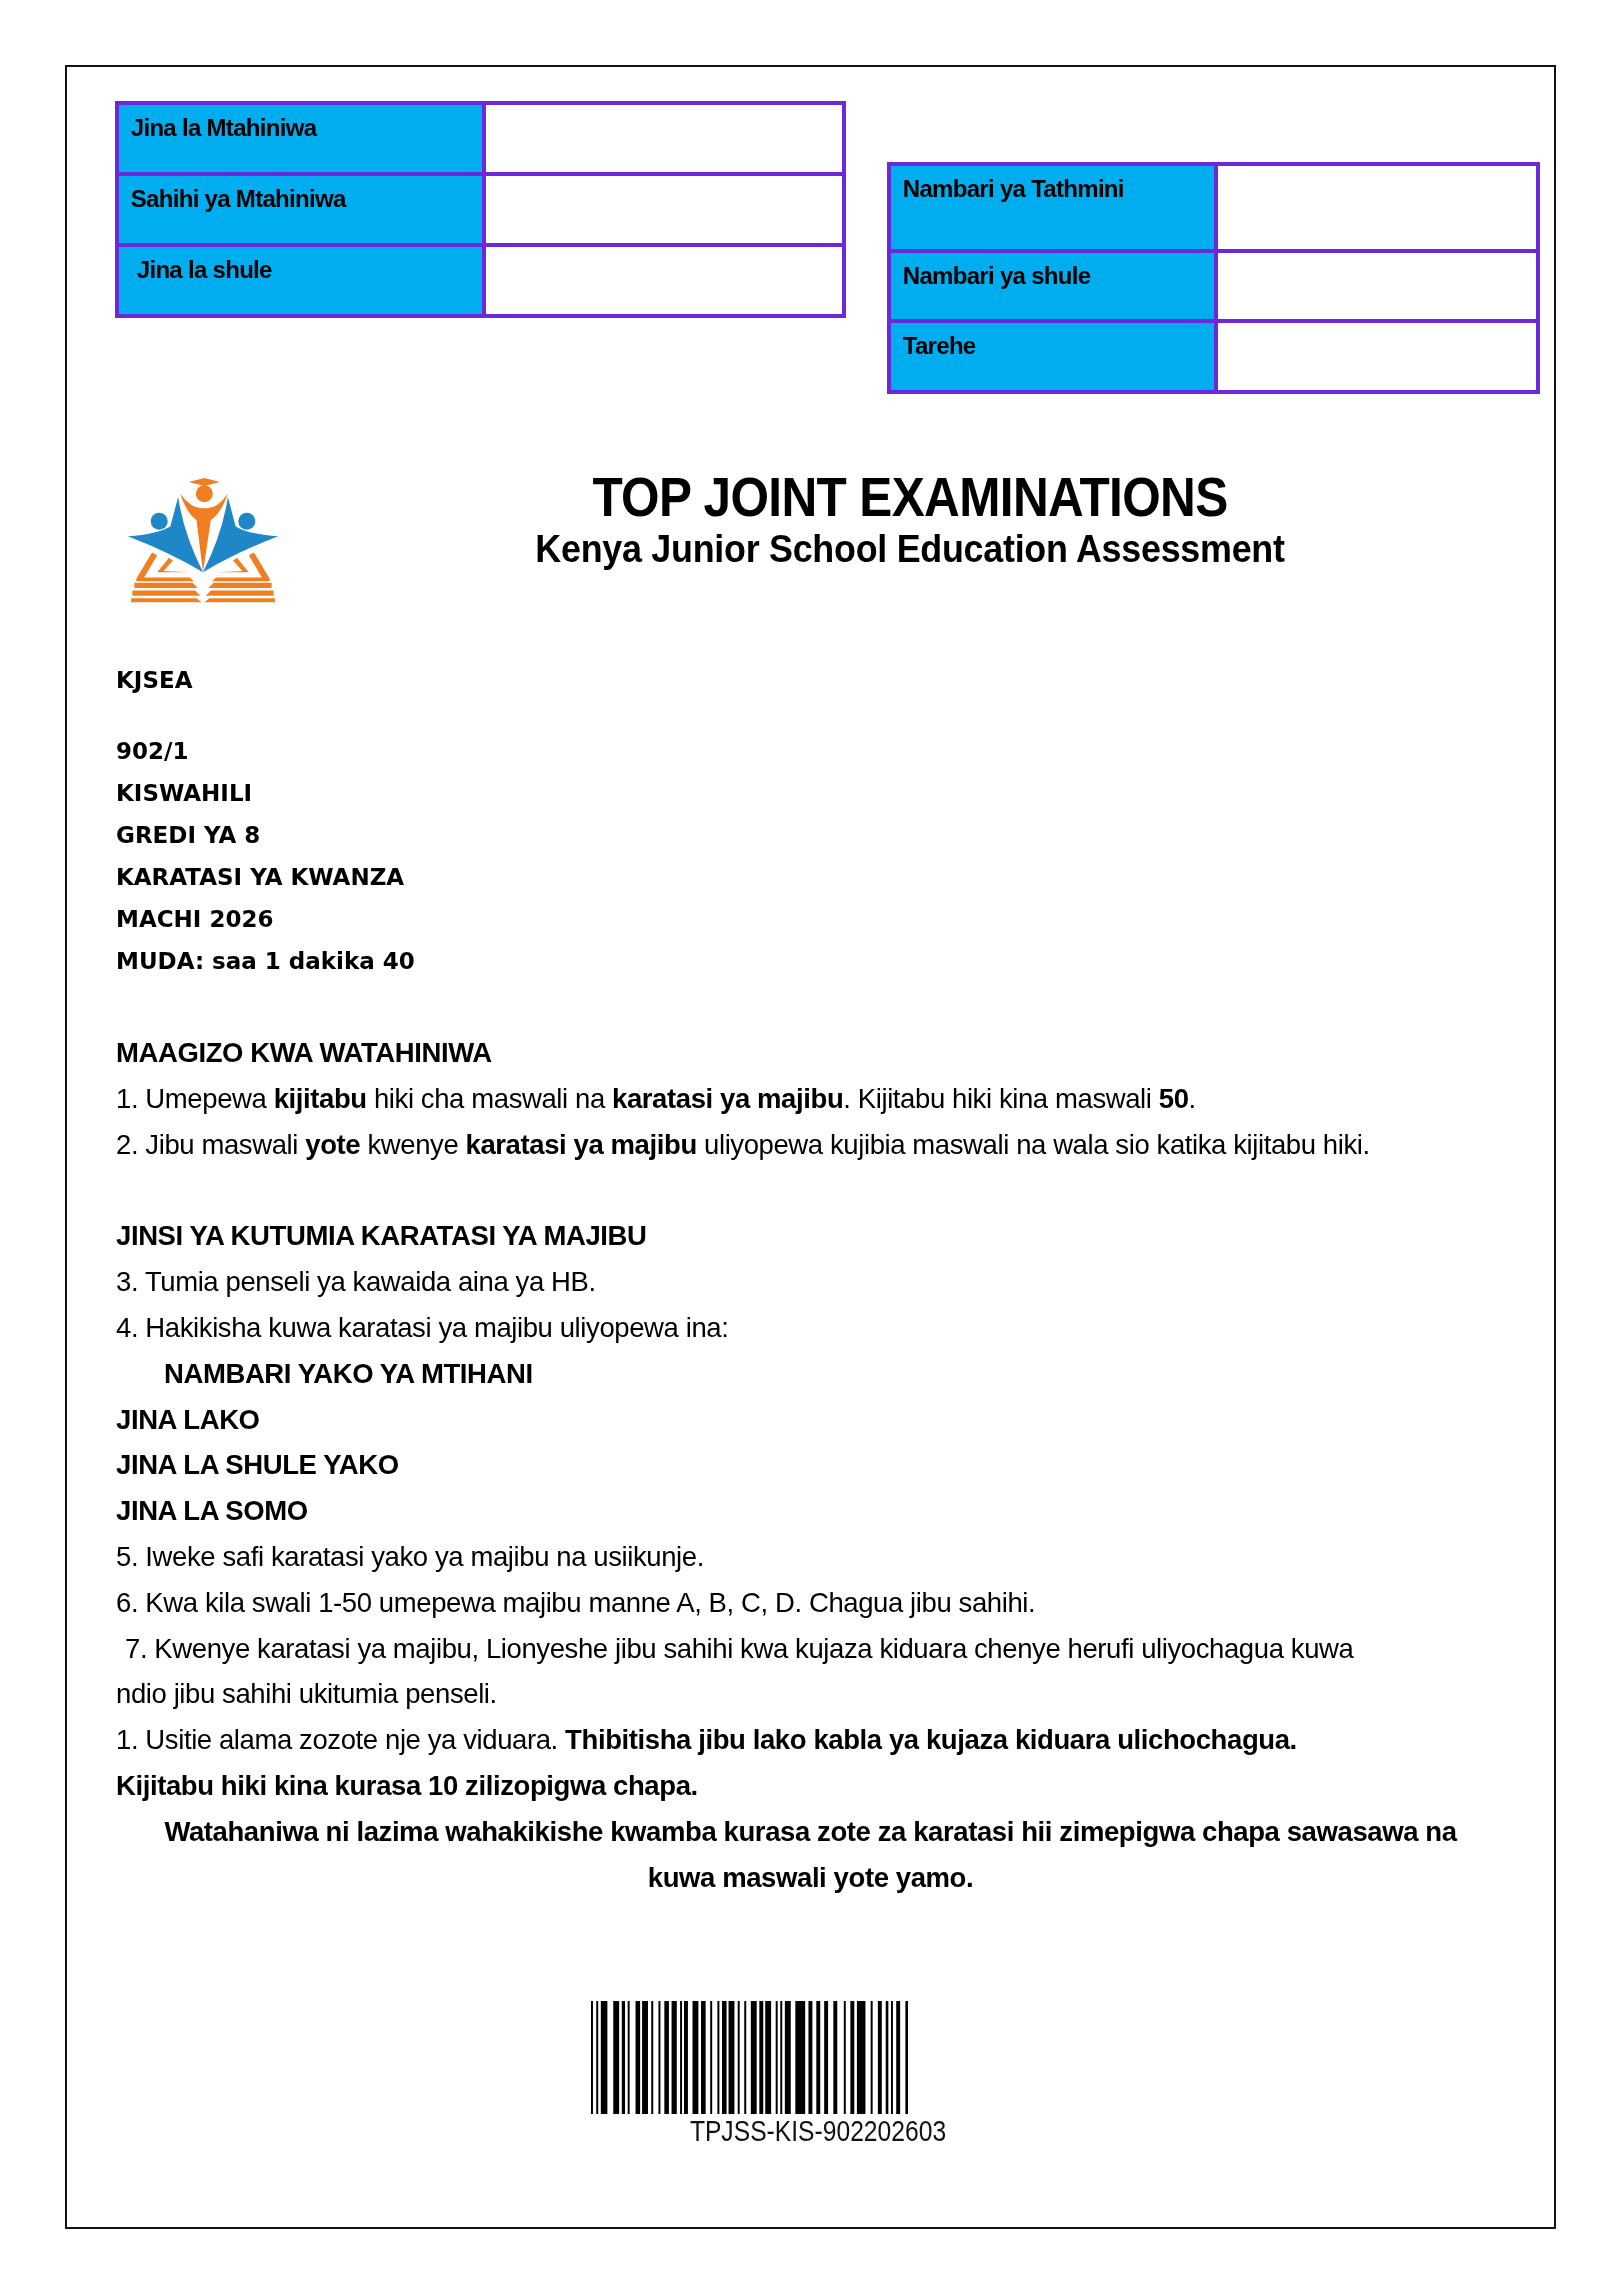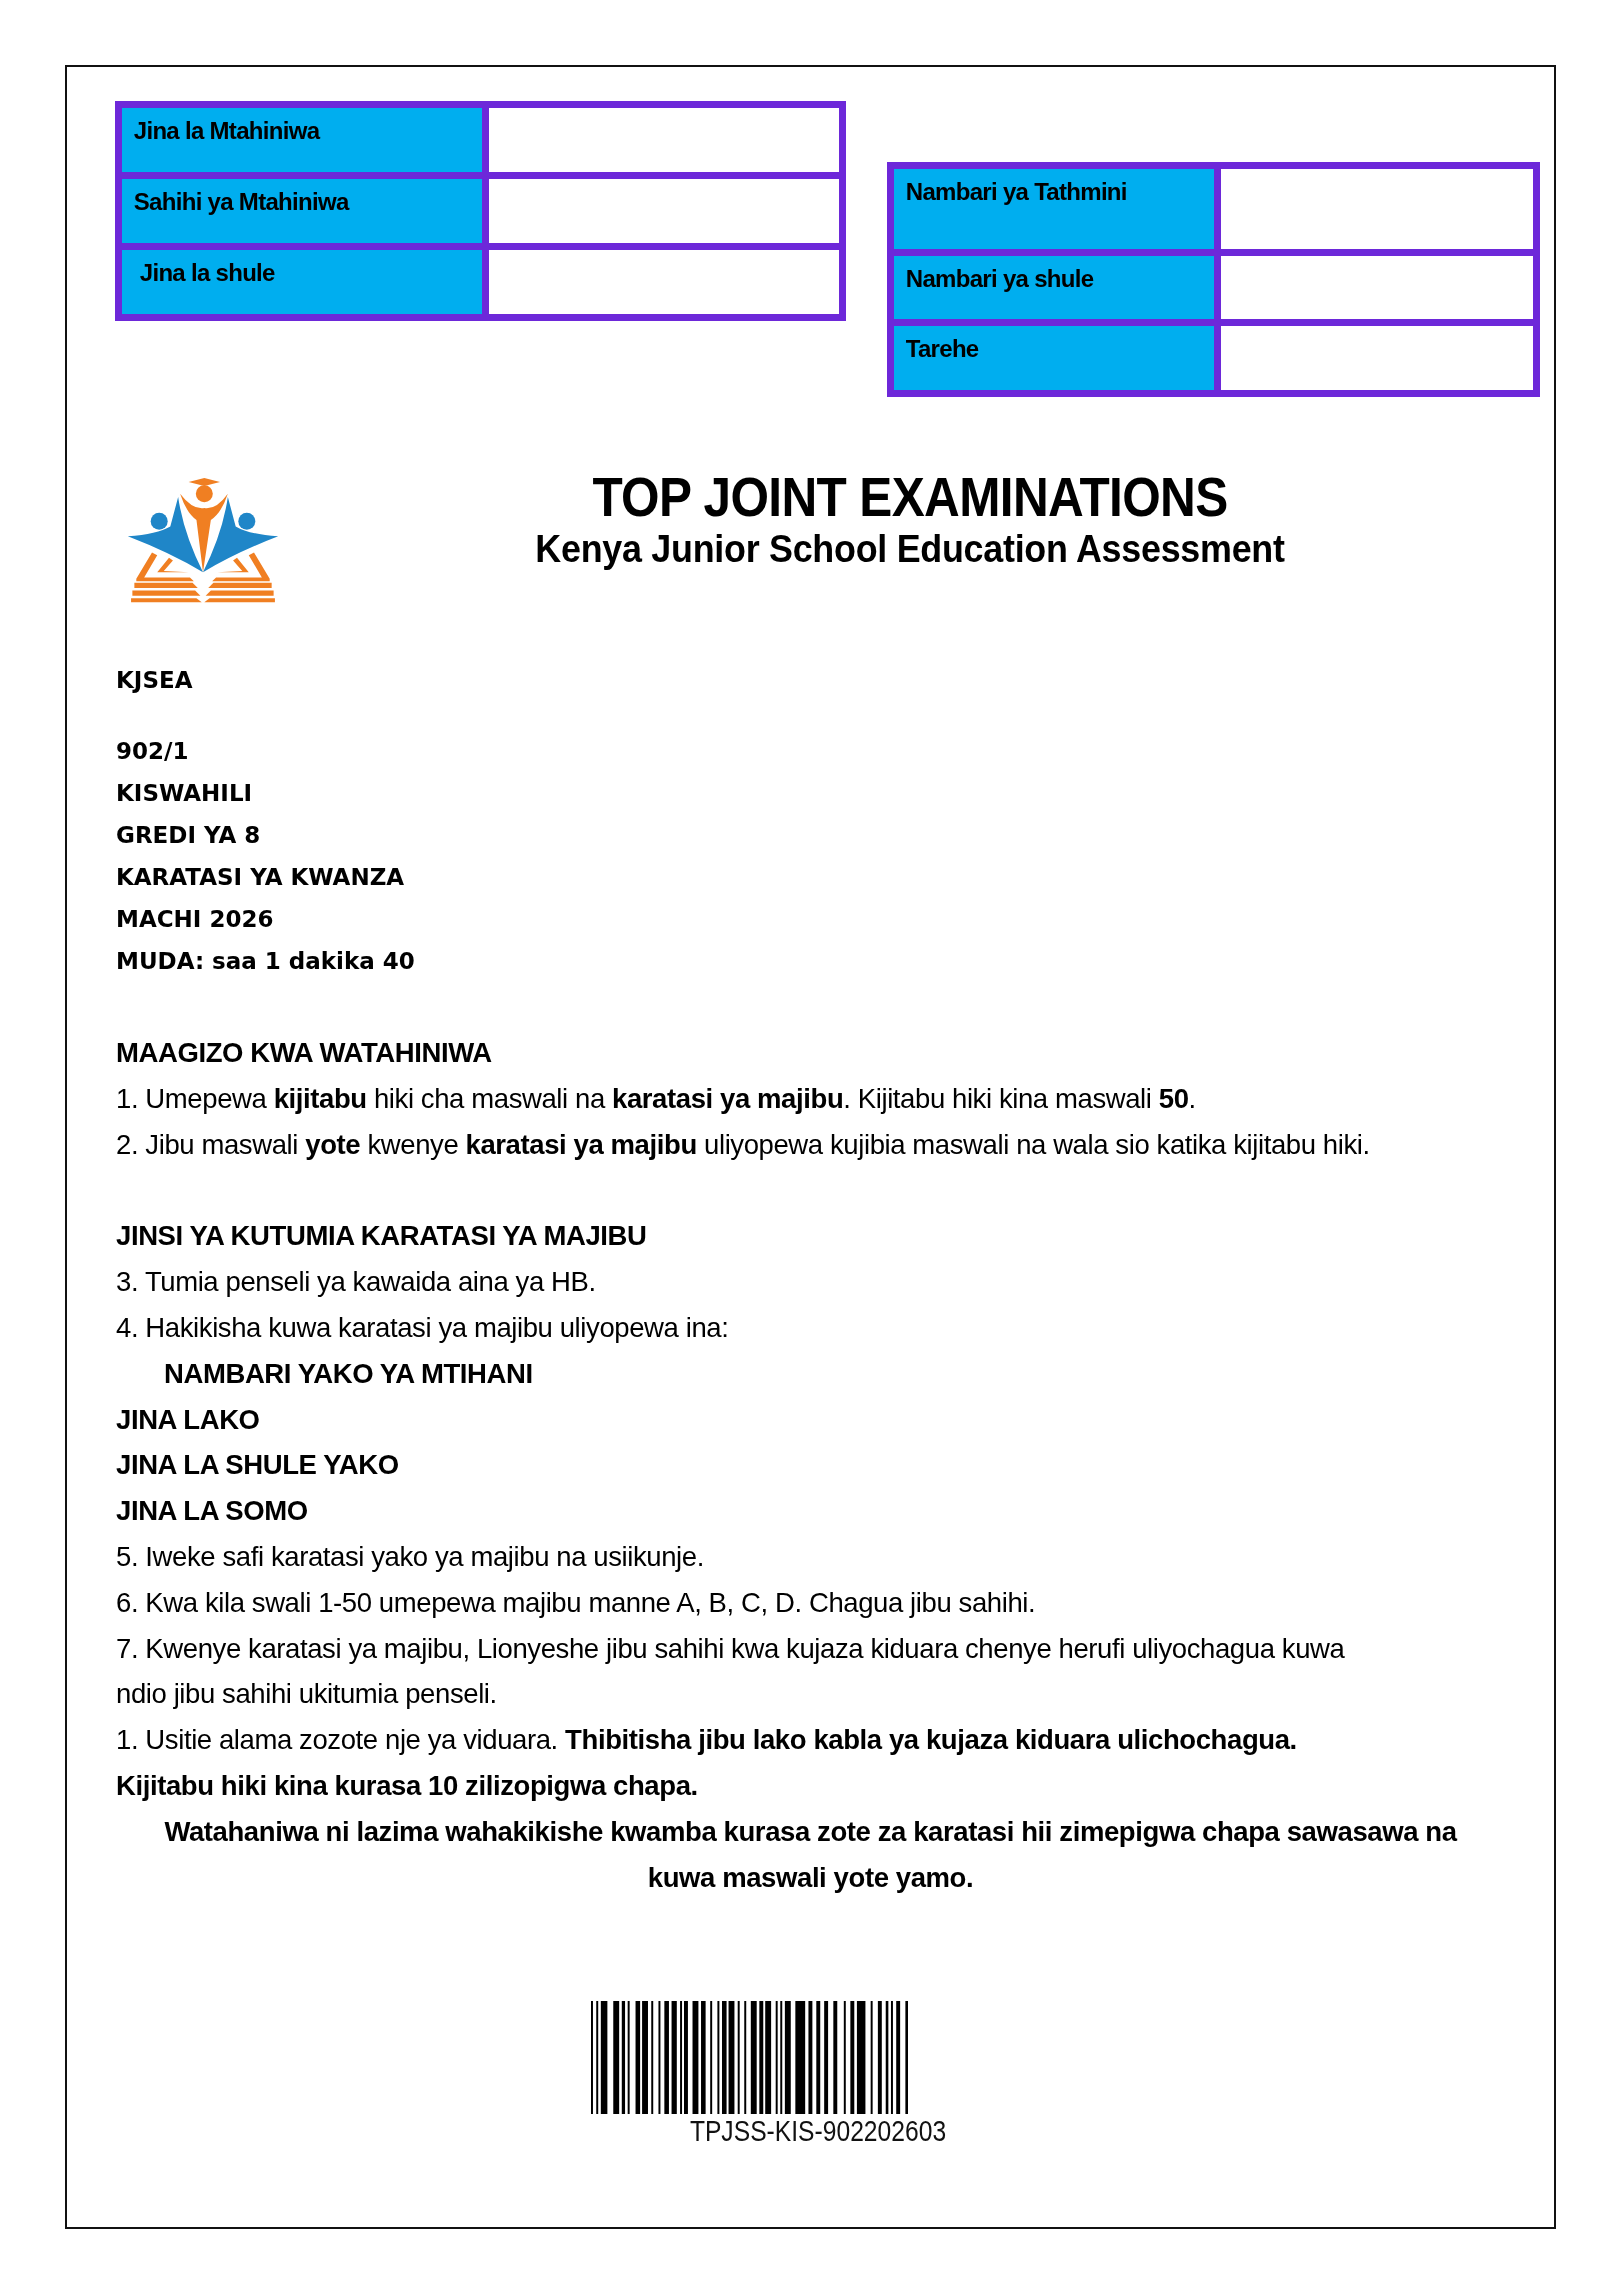--- a/index.html
+++ b/index.html
@@ -1,20 +1,20 @@
 <!DOCTYPE html>
 <html style="font-size:10.5px"><head>
 <meta charset="utf-8">
 <style>
   html, body { margin: 0; padding: 0; background: #ffffff; }
   body { width: 1623px; height: 2295px; position: relative; overflow: hidden; font-family: "Liberation Sans", sans-serif; color: #000; }
   .page-border { position: absolute; left: 65px; top: 65px; width: 1487px; height: 2160px; border: 2px solid #111; }
 
   table.info { position: absolute; border-collapse: collapse; }
-  table.info td { border: 7px solid #6d28d9; padding: 0; vertical-align: top; }
+  table.info td { border: 4px solid #6d28d9; padding: 0; vertical-align: top; }
   table.info td.lbl { background: #00AEEF; font-family: "Liberation Sans", sans-serif; font-weight: bold; font-size: 24px; letter-spacing: -0.7px; padding: 9.2px 0 0 11.8px; box-sizing: border-box; }
   table.info td.val { background: #fff; }
   #tbl-left { left: 115px; top: 101px; width: 731px; }
   #tbl-left td.lbl { width: 367px; }
   #tbl-left tr { height: 71px; }
   #tbl-right { left: 887px; top: 162px; width: 653px; }
   #tbl-right td.lbl { width: 327px; }
 
   .logo { position: absolute; left: 118px; top: 474px; width: 170px; height: 131px; }
 
@@ -125,21 +125,21 @@
 
 <div class="doc-line bold" style="top:1220px;">JINSI YA KUTUMIA KARATASI YA MAJIBU</div>
 <div class="doc-line" style="top:1266px;">3. Tumia penseli ya kawaida aina ya HB.</div>
 <div class="doc-line" style="top:1312px;">4. Hakikisha kuwa karatasi ya majibu uliyopewa ina:</div>
 <div class="doc-line bold" style="top:1358px;margin-left:48px;">NAMBARI YAKO YA MTIHANI</div>
 <div class="doc-line bold" style="top:1404px;">JINA LAKO</div>
 <div class="doc-line bold" style="top:1449px;">JINA LA SHULE YAKO</div>
 <div class="doc-line bold" style="top:1495px;">JINA LA SOMO</div>
 <div class="doc-line" style="top:1541px;">5. Iweke safi karatasi yako ya majibu na usiikunje.</div>
 <div class="doc-line" style="top:1587px;">6. Kwa kila swali 1-50 umepewa majibu manne A, B, C, D. Chagua jibu sahihi.</div>
-<div class="doc-line" style="top:1633px;">7. Kwenye karatasi ya majibu, Lionyeshe jibu sahihi kwa kujaza kiduara chenye  herufi uliyochagua kuwa</div>
+<div class="doc-line" style="top:1633px;margin-left:9px;">7. Kwenye karatasi ya majibu, Lionyeshe jibu sahihi kwa kujaza kiduara chenye  herufi uliyochagua kuwa</div>
 <div class="doc-line" style="top:1678px;">ndio jibu sahihi ukitumia penseli.</div>
 <div class="doc-line" style="top:1724px;">
   <span>1. Usitie alama zozote nje ya viduara. </span><b>Thibitisha jibu lako kabla ya kujaza kiduara ulichochagua.</b>
 </div>
 <div class="doc-line bold" style="top:1770px;">Kijitabu hiki kina kurasa 10 zilizopigwa chapa.</div>
 <div class="doc-line center" style="top:1816px;">Watahaniwa ni lazima wahakikishe kwamba kurasa zote za karatasi hii zimepigwa chapa sawasawa na</div>
 <div class="doc-line center" style="top:1862px;">kuwa maswali yote yamo.</div>
 
 <div class="barcode">
   <svg width="317" height="113" viewBox="0 0 484 172" preserveAspectRatio="none">

